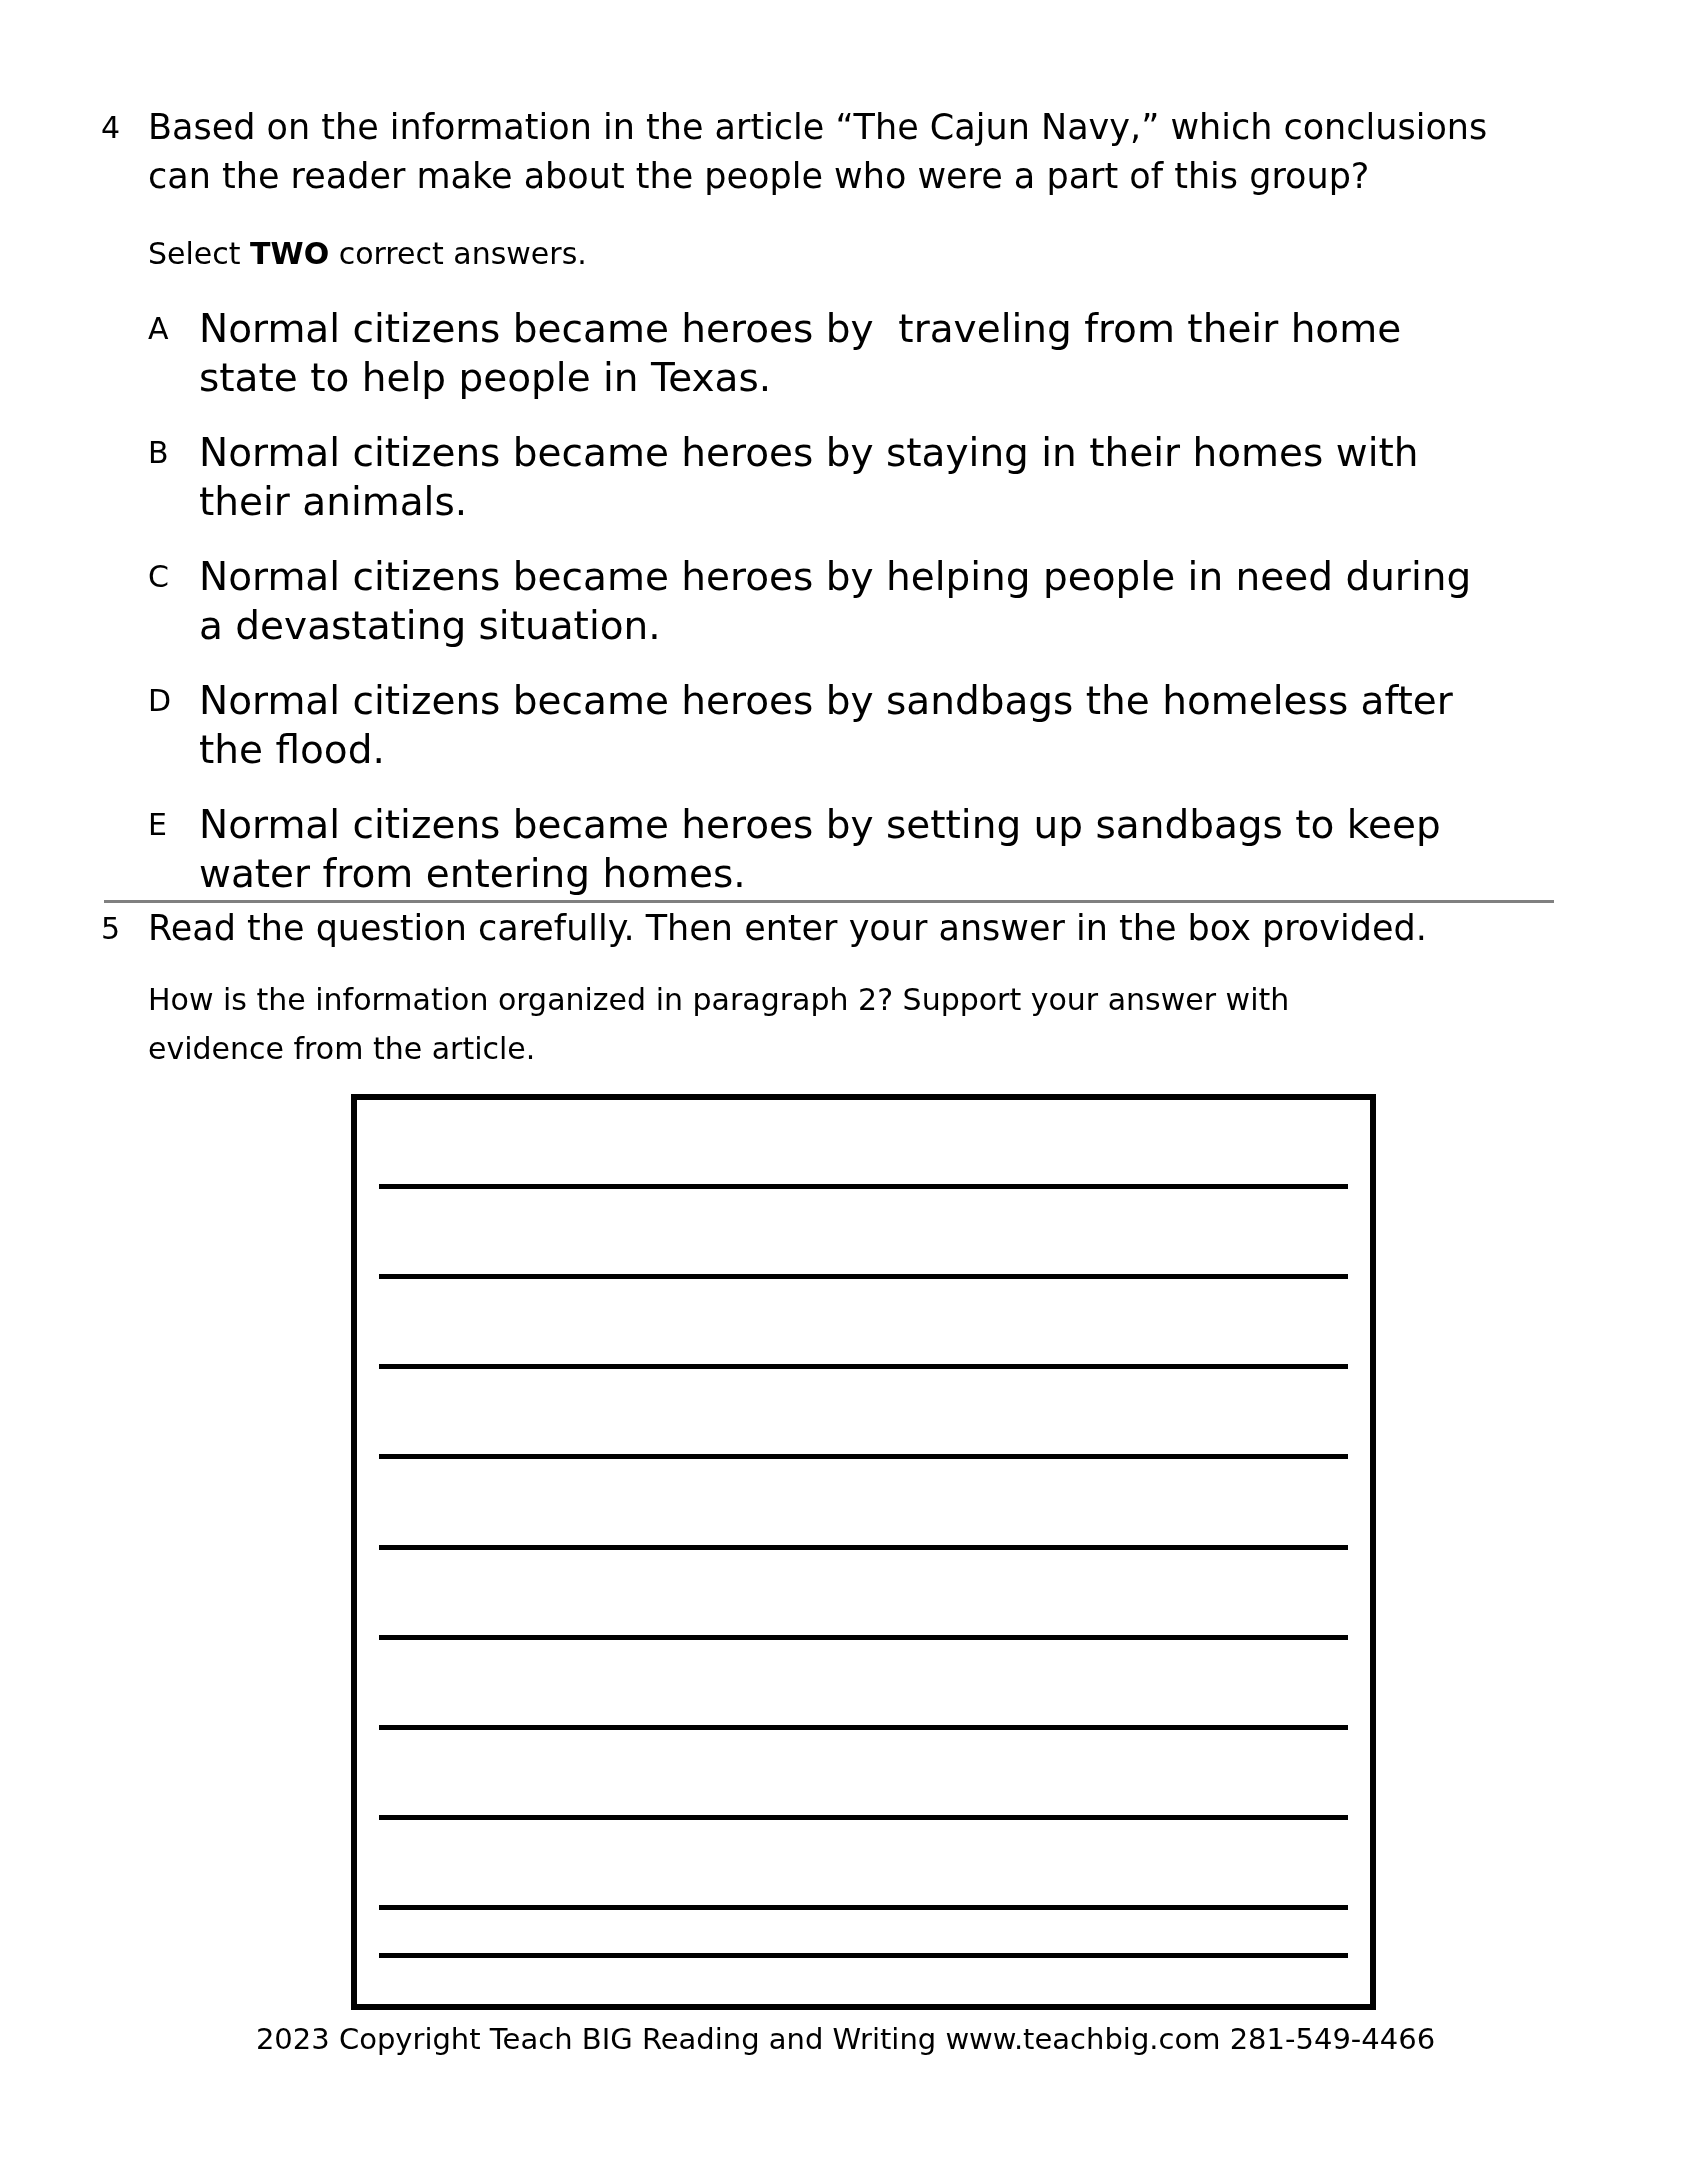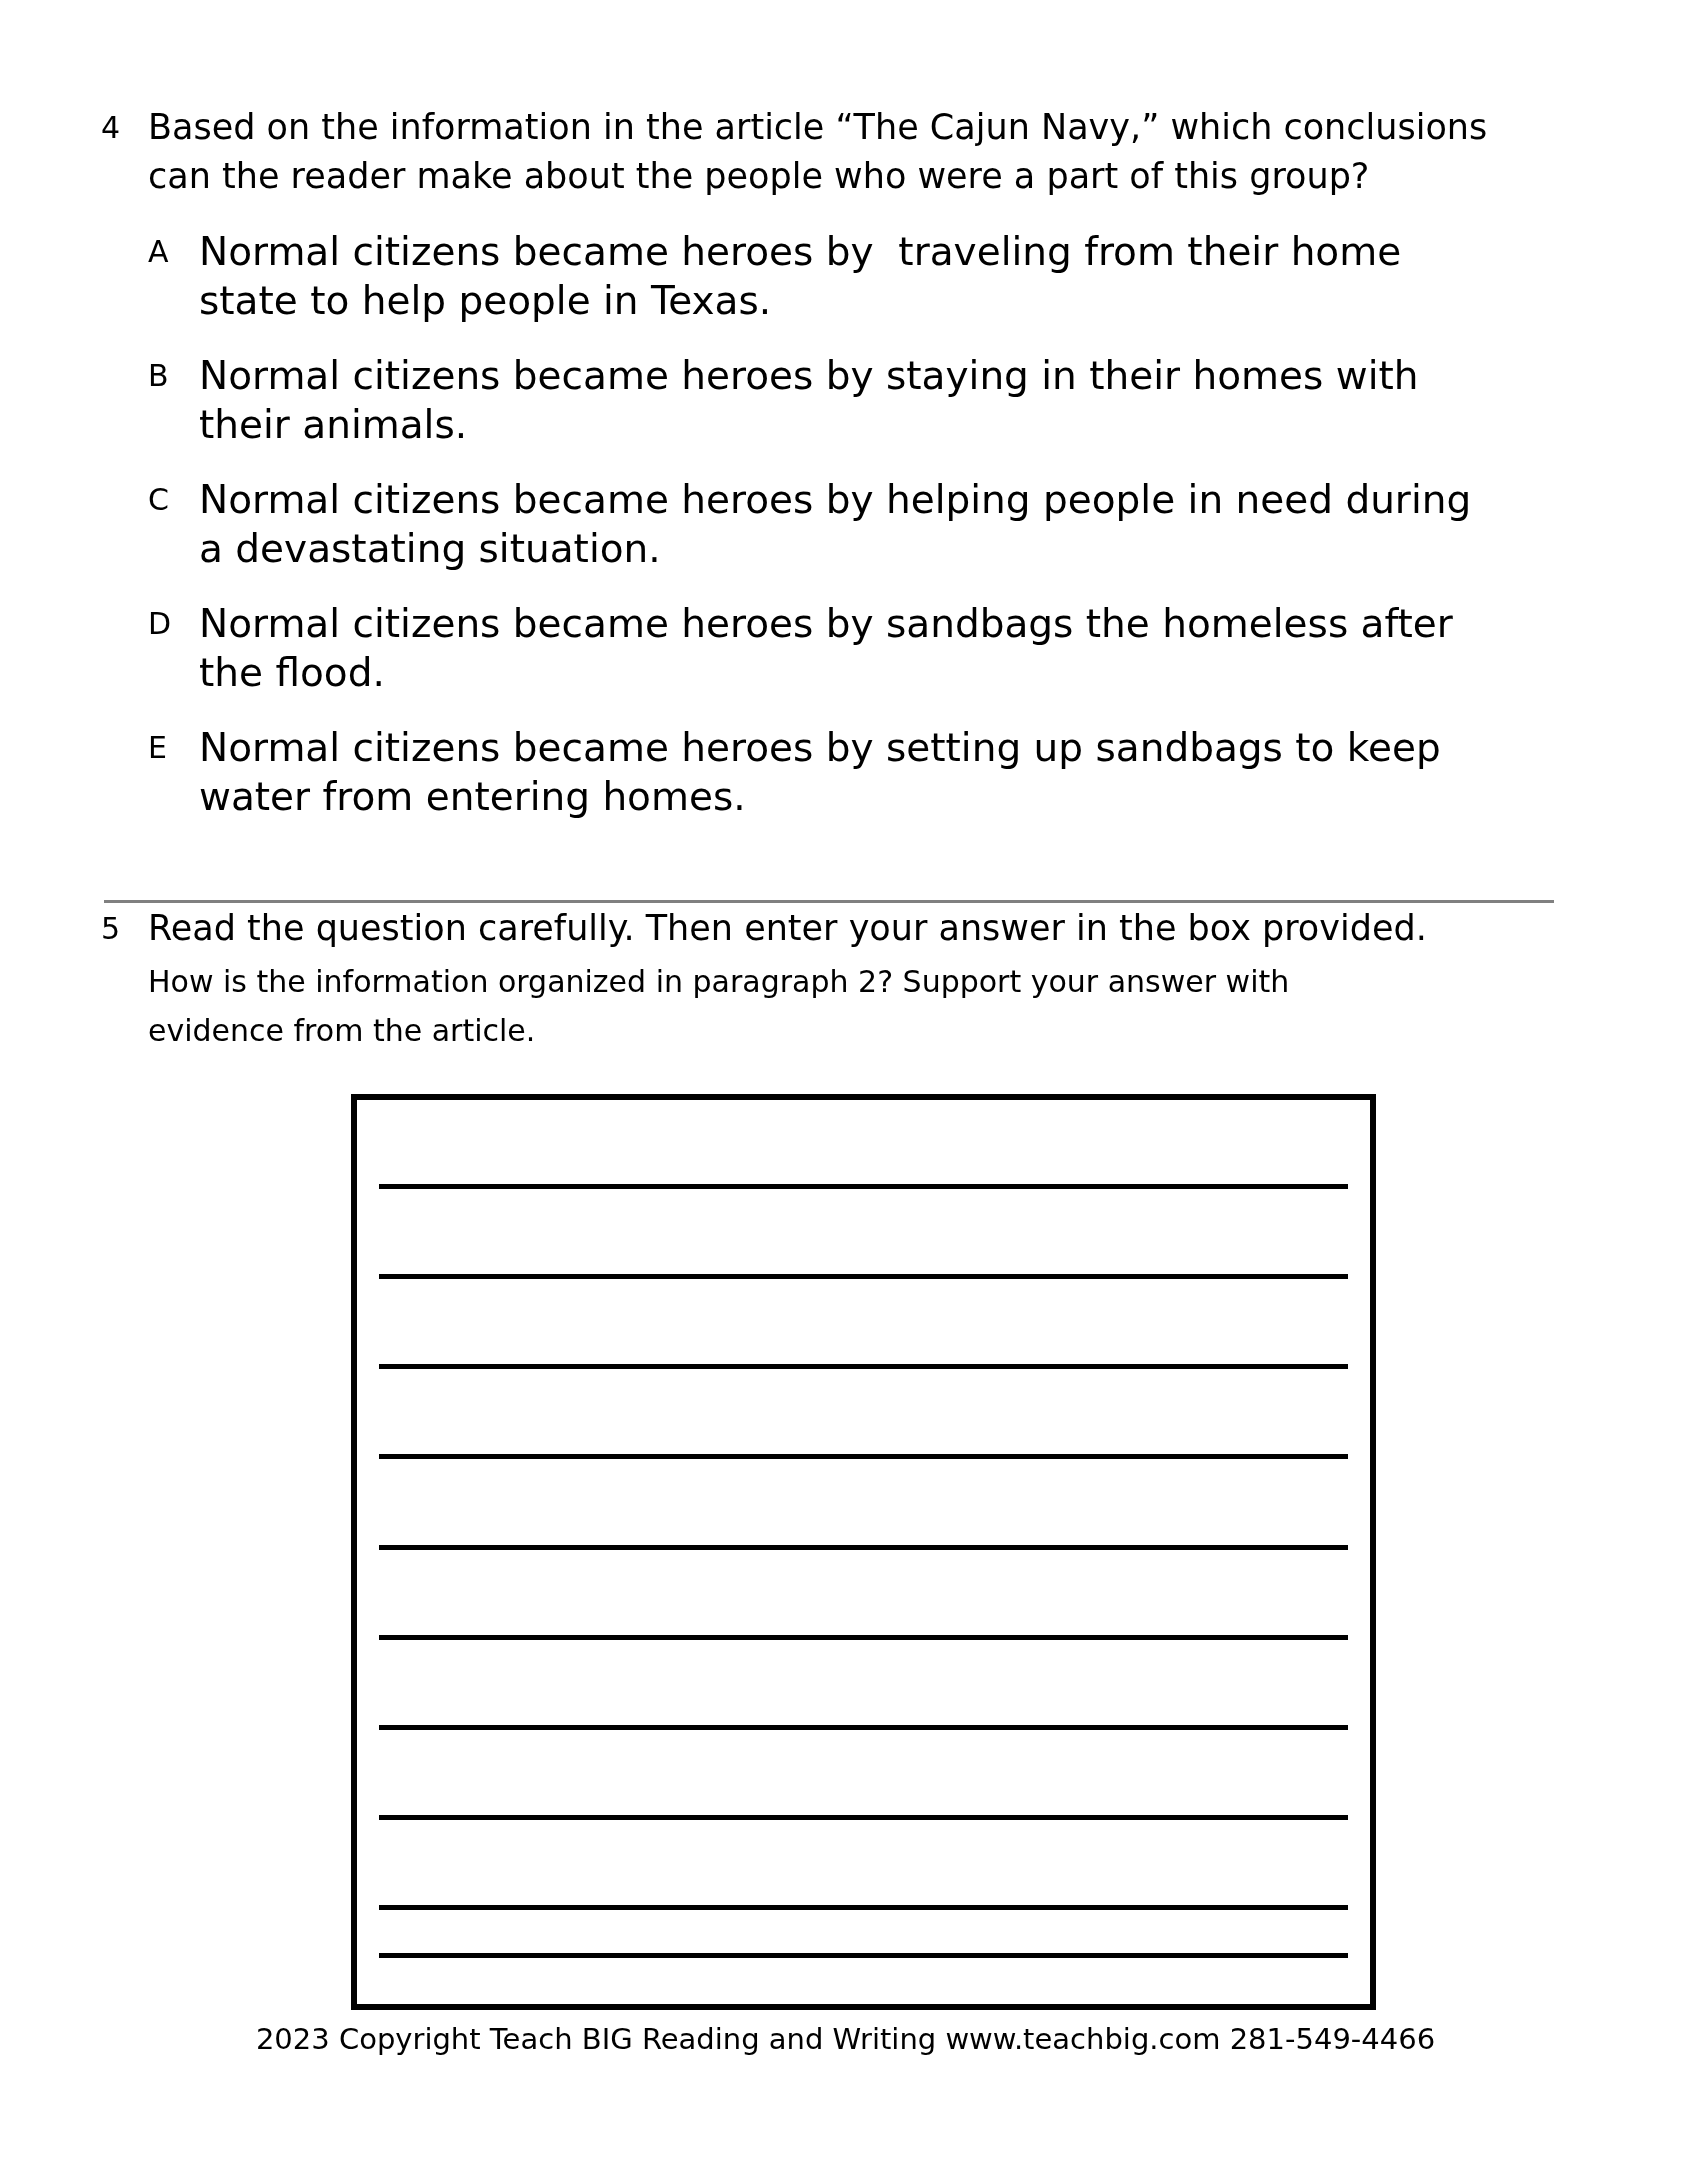--- a/index.html
+++ b/index.html
@@ -120,20 +120,23 @@
 
 <div class="page">
 
   <div class="question" style="left:89px; top:103px; width:1505px;">
 
     <div class="q-row">
       <div class="q-num">4</div>
       <div class="q-stem">Based on the information in the article “The Cajun Navy,” which conclusions can the reader make about the people who were a part of this group?</div>
     </div>
 
+    <div class="q-sub" style="margin-top:28px;">
+      <span>Select </span><b>TWO</b><span> correct answers.</span>
+    </div>
 
     <div class="choices" style="margin-top:8px;">
 
       <div class="choice">
         <div class="choice-letter">A</div>
         <div class="choice-text">Normal citizens became heroes by  traveling from their home state to help people in Texas.</div>
       </div>
 
       <div class="choice">
         <div class="choice-letter">B</div>
@@ -160,21 +163,21 @@
 
   <hr class="divider" style="left:104px; top:892px; width:1450px;">
 
   <div class="question" style="left:89px; top:904px; width:1505px;">
 
     <div class="q-row">
       <div class="q-num">5</div>
       <div class="q-stem">Read the question carefully.  Then enter your answer in the box provided.</div>
     </div>
 
-    <div class="q-sub" style="margin-top:4px; width:1277px;">How is the information organized in paragraph 2? Support your answer with evidence from the article.</div>
+    <div class="q-sub" style="margin-top:22px; width:1277px;">How is the information organized in paragraph 2? Support your answer with evidence from the article.</div>
   </div>
 
   <div class="answer-box" style="left:351px; top:1094px; width:1025px; height:916px;" aria-label="Write your answer here">
     <div class="rule-lines">
       <div class="rule-line" style="top:84px;"></div>
       <div class="rule-line" style="top:174px;"></div>
       <div class="rule-line" style="top:264px;"></div>
       <div class="rule-line" style="top:354px;"></div>
       <div class="rule-line" style="top:445px;"></div>
       <div class="rule-line" style="top:535px;"></div>

